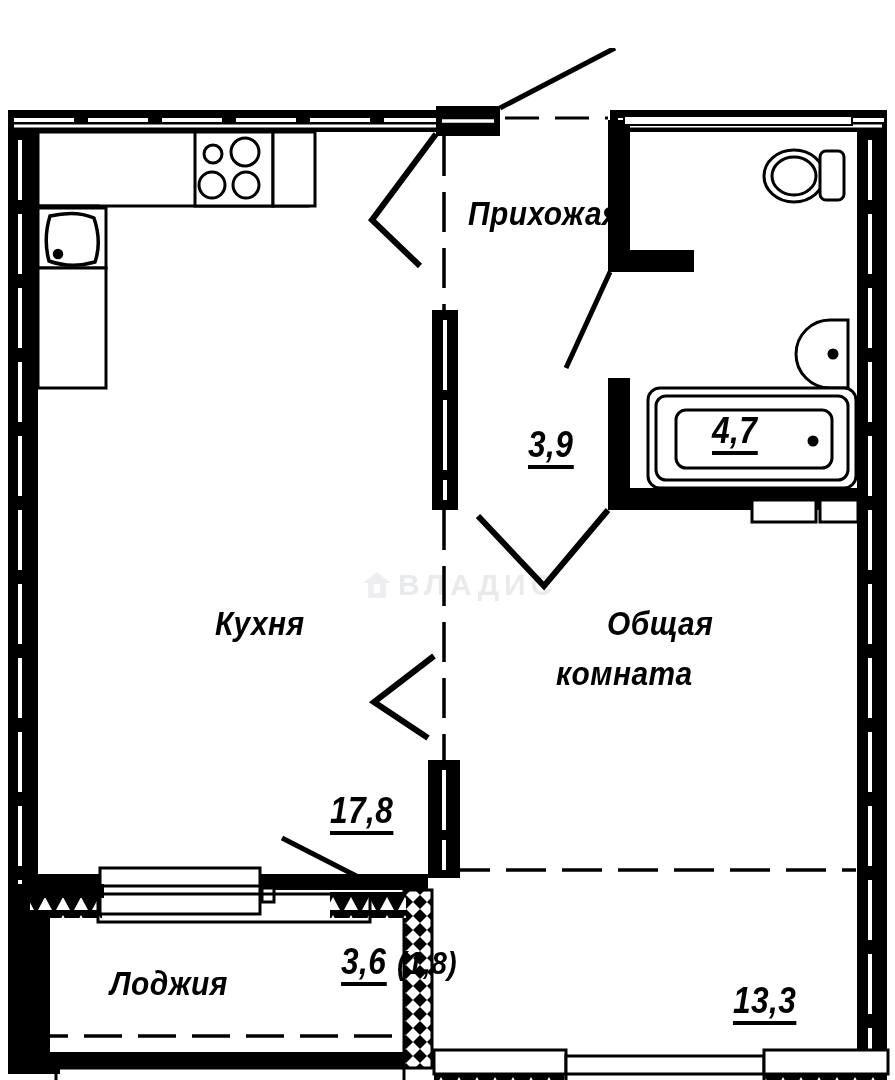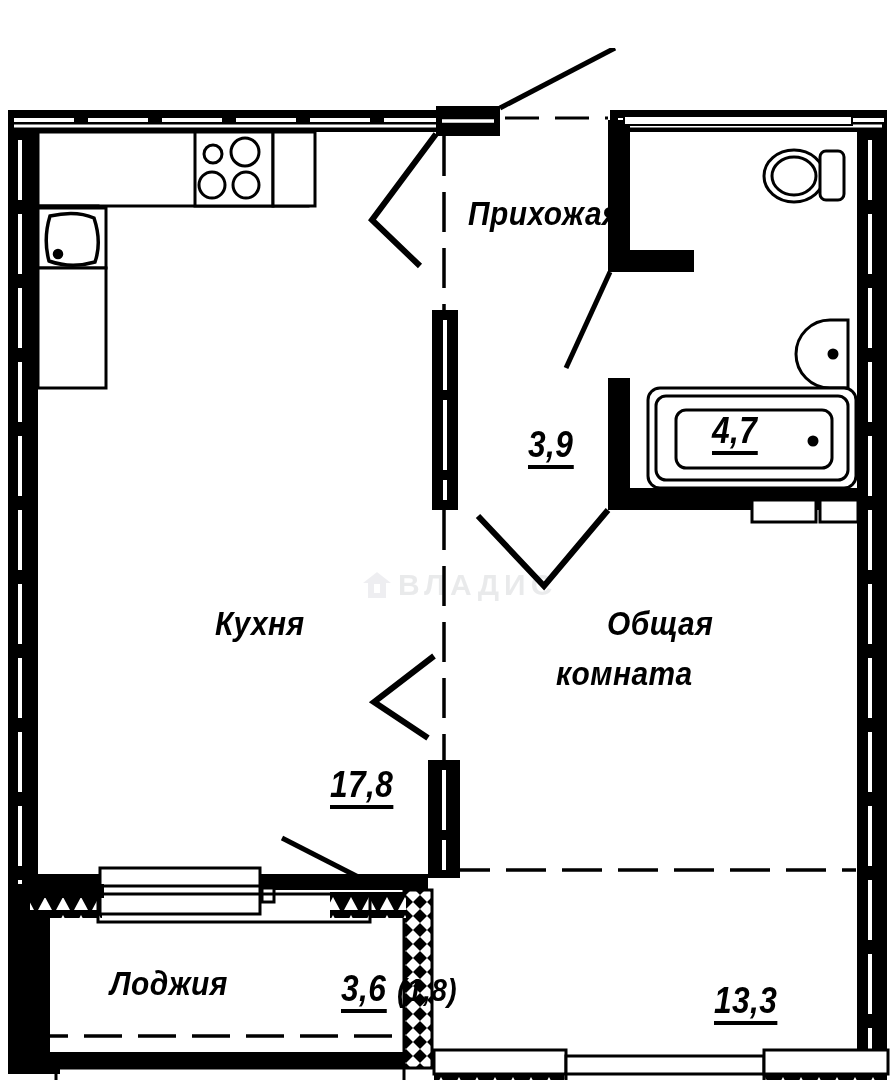--- a/index.html
+++ b/index.html
@@ -264,38 +264,38 @@
   </svg>
 
   <div class="lbl room-name" style="left:468px; top:148px;">Прихожая</div>
 
   <div class="area-group" style="left:528px; top:378px;">
     <span class="lbl area" style="position:static;display:inline-block;">3,9</span>
   </div>
 
   <div class="lbl room-name" style="left:215px; top:558px;">Кухня</div>
 
-  <div class="area-group" style="left:330px; top:718px;">
+  <div class="area-group" style="left:330px; top:744px;">
     <span class="lbl area" style="position:static;display:inline-block;">17,8</span>
   </div>
 
   <div class="lbl room-name" style="left:607px; top:558px;">Общая</div>
   <div class="lbl room-name" style="left:556px; top:608px;">комната</div>
 
-  <div class="area-group" style="left:714px; top:934px;">
+  <div class="area-group" style="left:733px; top:934px;">
     <span class="lbl area" style="position:static;display:inline-block;">13,3</span>
   </div>
 
   <div class="area-group" style="left:712px; top:364px;text-decoration:underline;">
     <span class="lbl area" style="position:static;display:inline-block;">4,7</span>
   </div>
 
   <div class="lbl room-name" style="left:110px; top:918px;">Лоджия</div>
 
-  <div class="area-group" style="left:341px; top:922px;">
+  <div class="area-group" style="left:341px; top:895px;">
     <span class="lbl area" style="position:static;display:inline-block;">3,6</span>
     <span class="lbl area sub" style="position:static;display:inline-block;margin-top:2px;">(1,8)</span>
   </div>
 
   <div class="wm" style="left:362px; top:520px;">
     <svg width="30" height="30" viewBox="0 0 30 30">
       <path d="M15 2 L29 13 L24 13 L24 28 L6 28 L6 13 L1 13 Z" fill="#4a4a6a"></path>
       <rect x="12" y="14" width="6" height="9" fill="#ffffff"></rect>
     </svg>
     <span class="wm-text">ВЛАДИС</span>

